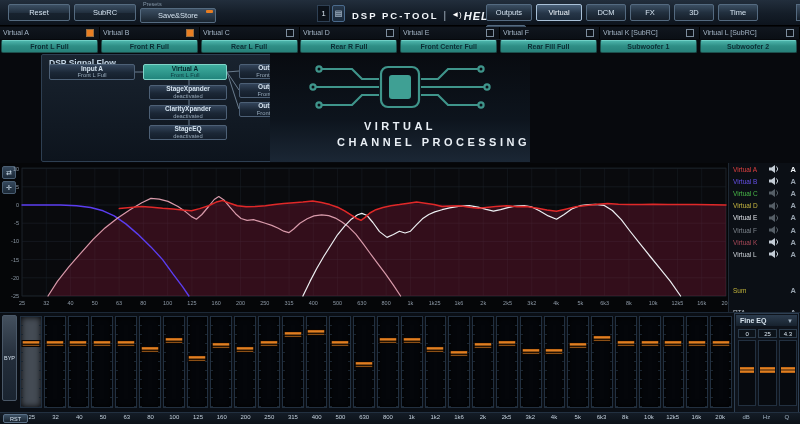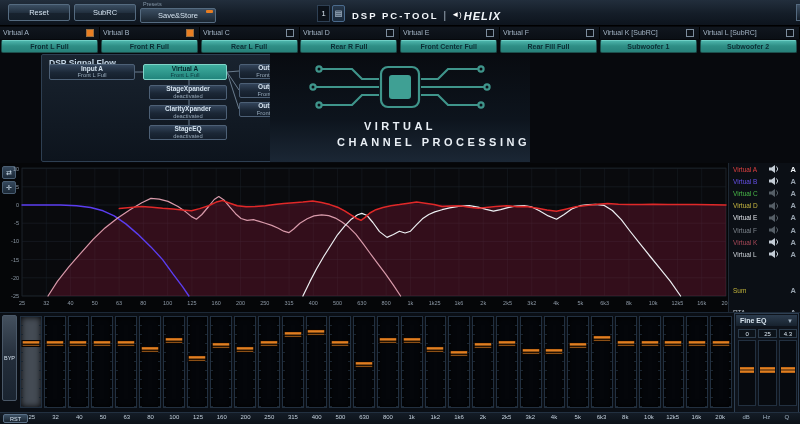--- a/index.html
+++ b/index.html
@@ -155,20 +155,29 @@
       <span class="led"></span>
     </div>
     <div class="numbox">1</div>
     <div class="membox">▤</div>
     <div class="logo">
       <span class="l1">DSP PC-TOOL</span>
       <span class="lsep">|</span>
       <span class="lspk">◄)</span>
       <span class="l2">HELIX</span>
     </div>
+    <div class="navwrap" id="nav">
+        <div class="navbtn" style="width: 46px;">Outputs</div>
+        <div class="navbtn active" style="width: 46px;">Virtual</div>
+        <div class="navbtn" style="width: 40px;">DCM</div>
+        <div class="navbtn" style="width: 40px;">FX</div>
+        <div class="navbtn" style="width: 40px;">3D</div>
+        <div class="navbtn" style="width: 40px;">Time</div>
+        <div class="navbtn" style="width: 40px;">RTA</div>
+      </div>
     <div class="navsliver"></div>
   </div>
 
   <div class="tabsrow" id="tabs">
       <div class="tab" style="left: 0px; width: 100px;">
         <div class="tlabel">Virtual A</div>
         <div class="chk on"></div>
       </div>
       <div class="tab" style="left: 100px; width: 100px;">
         <div class="tlabel">Virtual B</div>

